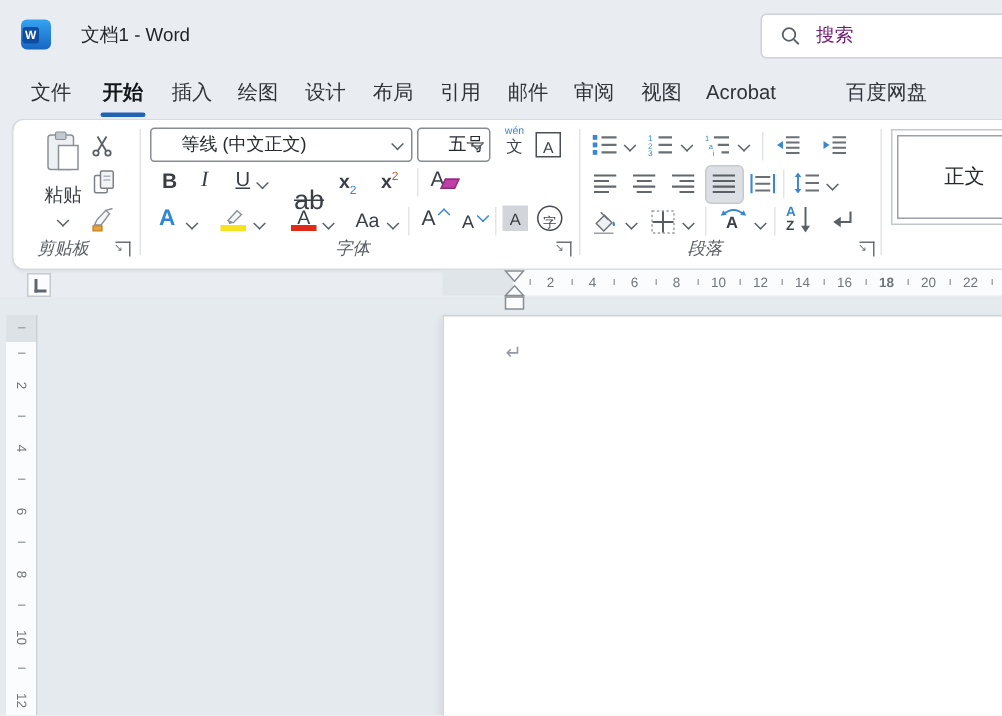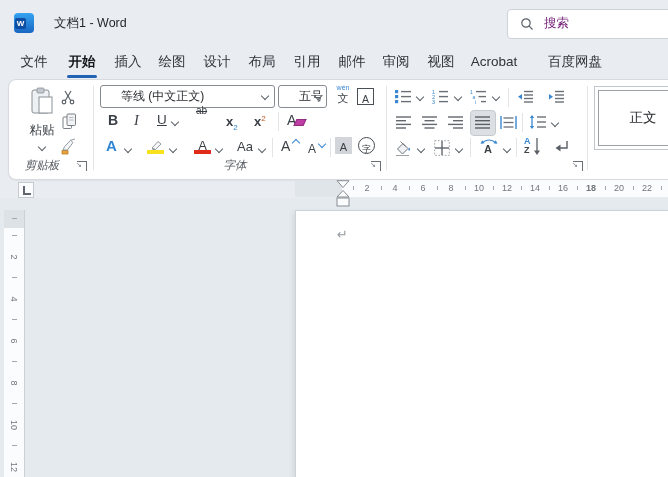--- a/index.html
+++ b/index.html
@@ -55,21 +55,21 @@
     <span class="tab active" style="left:64px;width:36px;">开始</span>
     <span class="tab" style="left:110px;width:36px;">插入</span>
     <span class="tab" style="left:154px;width:36px;">绘图</span>
     <span class="tab" style="left:199px;width:36px;">设计</span>
     <span class="tab" style="left:244px;width:36px;">布局</span>
     <span class="tab" style="left:289px;width:36px;">引用</span>
     <span class="tab" style="left:334px;width:36px;">邮件</span>
     <span class="tab" style="left:378px;width:36px;">审阅</span>
     <span class="tab" style="left:423px;width:36px;">视图</span>
     <span class="tab" style="left:467px;width:54px;">Acrobat</span>
-    <span class="tab" style="left:538px;width:64px;text-align:right;">百度网盘</span>
+    <span class="tab" style="left:559px;width:64px;">百度网盘</span>
     <div class="abs" style="left:67px;top:29px;width:30px;height:3px;background:#2262b5;border-radius:2px;"></div>
   </div>
 
   <div class="abs" style="left:8px;top:79px;width:660px;height:99px;background:#ffffff;border:1px solid #d7dbdf;
               border-right:none;border-radius:8px 0 0 8px;box-shadow:0 1px 2px rgba(0,0,0,0.05);"></div>
 
   <div class="btn" style="left:18px;top:84px;width:48px;height:72px;">
     <svg class="abs" style="left:11px;top:3px;" width="26" height="30" viewBox="0 0 26 30">
       <rect x="3" y="3" width="17" height="23" rx="2" fill="#eef1f4" stroke="#8a9096"></rect>
       <rect x="8" y="1" width="7" height="5" rx="1" fill="#c3c9cf" stroke="#8a9096" stroke-width="0.8"></rect>
@@ -114,21 +114,21 @@
     <div style="font-size:11px;color:#3f444a;line-height:12px;">文</div>
   </div>
   <div class="btn" style="left:357px;top:88px;width:15px;height:15px;border:1.5px solid #4a4f55;text-align:center;">
     <span style="font-size:10.5px;line-height:15px;color:#3a3f45;">A</span>
   </div>
 
   <span class="btn letter" style="left:108px;top:112px;font-size:14px;font-weight:bold;">B</span>
   <span class="btn letter" style="left:134px;top:112px;font-size:14.5px;font-style:italic;font-family:'Liberation Serif',serif;">I</span>
   <span class="btn letter" style="left:157px;top:112px;font-size:13.5px;text-decoration:underline;">U</span>
   <span class="chv" style="left:172px;top:119px;"></span>
-  <span class="btn letter" style="left:196px;top:105px;font-size:10px;text-decoration:line-through;">ab</span>
+  <span class="btn letter" style="left:196px;top:123px;font-size:18px;text-decoration:line-through;">ab</span>
   <span class="btn" style="left:226px;top:112px;">
     <span class="letter" style="font-size:13px;font-weight:bold;">x</span><span style="font-size:8px;color:#3a87cf;vertical-align:-4px;">2</span>
   </span>
   <span class="btn" style="left:254px;top:112px;">
     <span class="letter" style="font-size:13px;font-weight:bold;">x</span><span style="font-size:8px;color:#c05a2a;vertical-align:5px;">2</span>
   </span>
   <div class="vdiv" style="left:278px;top:112px;height:19px;"></div>
   <span class="btn" style="left:287px;top:111px;width:20px;height:20px;">
     <span class="letter" style="font-size:14px;">A</span>
     <span class="abs" style="left:8px;top:8px;width:8px;height:5px;background:#bf3fa6;border:1px solid #8e2d7c;transform:skewX(-25deg);"></span>
@@ -317,20 +317,21 @@
     <span class="abs" style="left:0;top:8px;font-size:9px;font-weight:bold;color:#3f444a;">Z</span>
     <svg class="abs" style="left:9px;top:1px;" width="8" height="17" viewBox="0 0 8 17">
       <line x1="4" y1="0" x2="4" y2="13" stroke="#5a6066" stroke-width="1.3"></line>
       <path d="M4 17 L7 12.5 L1 12.5 Z" fill="#5a6066"></path>
     </svg>
   </span>
   <svg class="btn" style="left:553px;top:139px;" width="17" height="15" viewBox="0 0 17 15">
     <path d="M14 2 L14 9 L6 9" fill="none" stroke="#5a6066" stroke-width="1.4"></path>
     <path d="M7.5 5.5 L7.5 12.5 L2.5 9 Z" fill="#5a6066"></path>
   </svg>
+  <span class="grp-label" style="left:420px;top:158px;width:100px;">段落</span>
   <span class="dlg" style="left:573px;top:161px;"></span>
   <div class="vdiv" style="left:587px;top:86px;height:84px;"></div>
 
   <div class="abs" style="left:594px;top:86px;width:80px;height:62px;background:#fff;border:1px solid #c2c7cb;">
     <div class="abs" style="left:3px;top:3px;width:88px;height:54px;background:#fff;border:1px solid #9ba1a7;text-align:center;">
       <span style="font-size:13.5px;line-height:54px;color:#26292d;">正文</span>
     </div>
   </div>
 
   <div class="abs" style="left:0;top:198px;width:668px;height:279px;background:#e5eaee;"></div>

